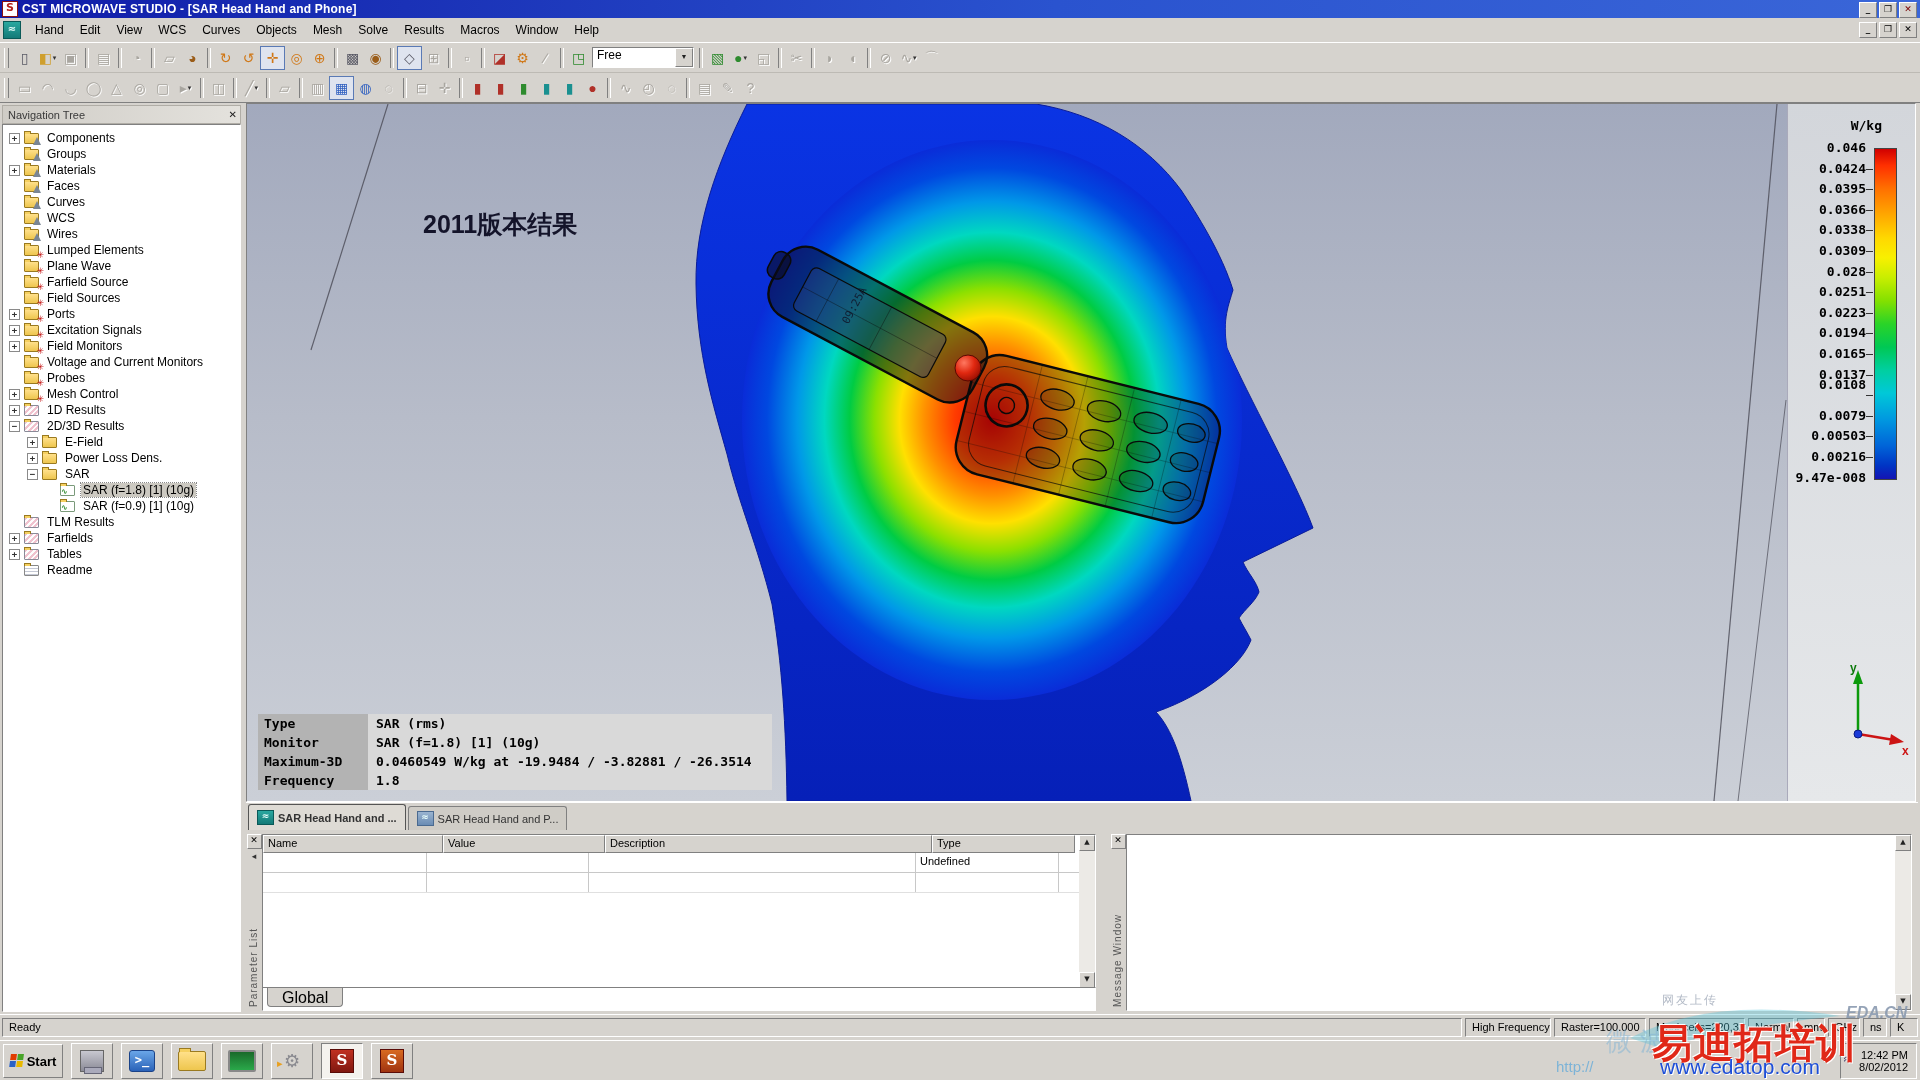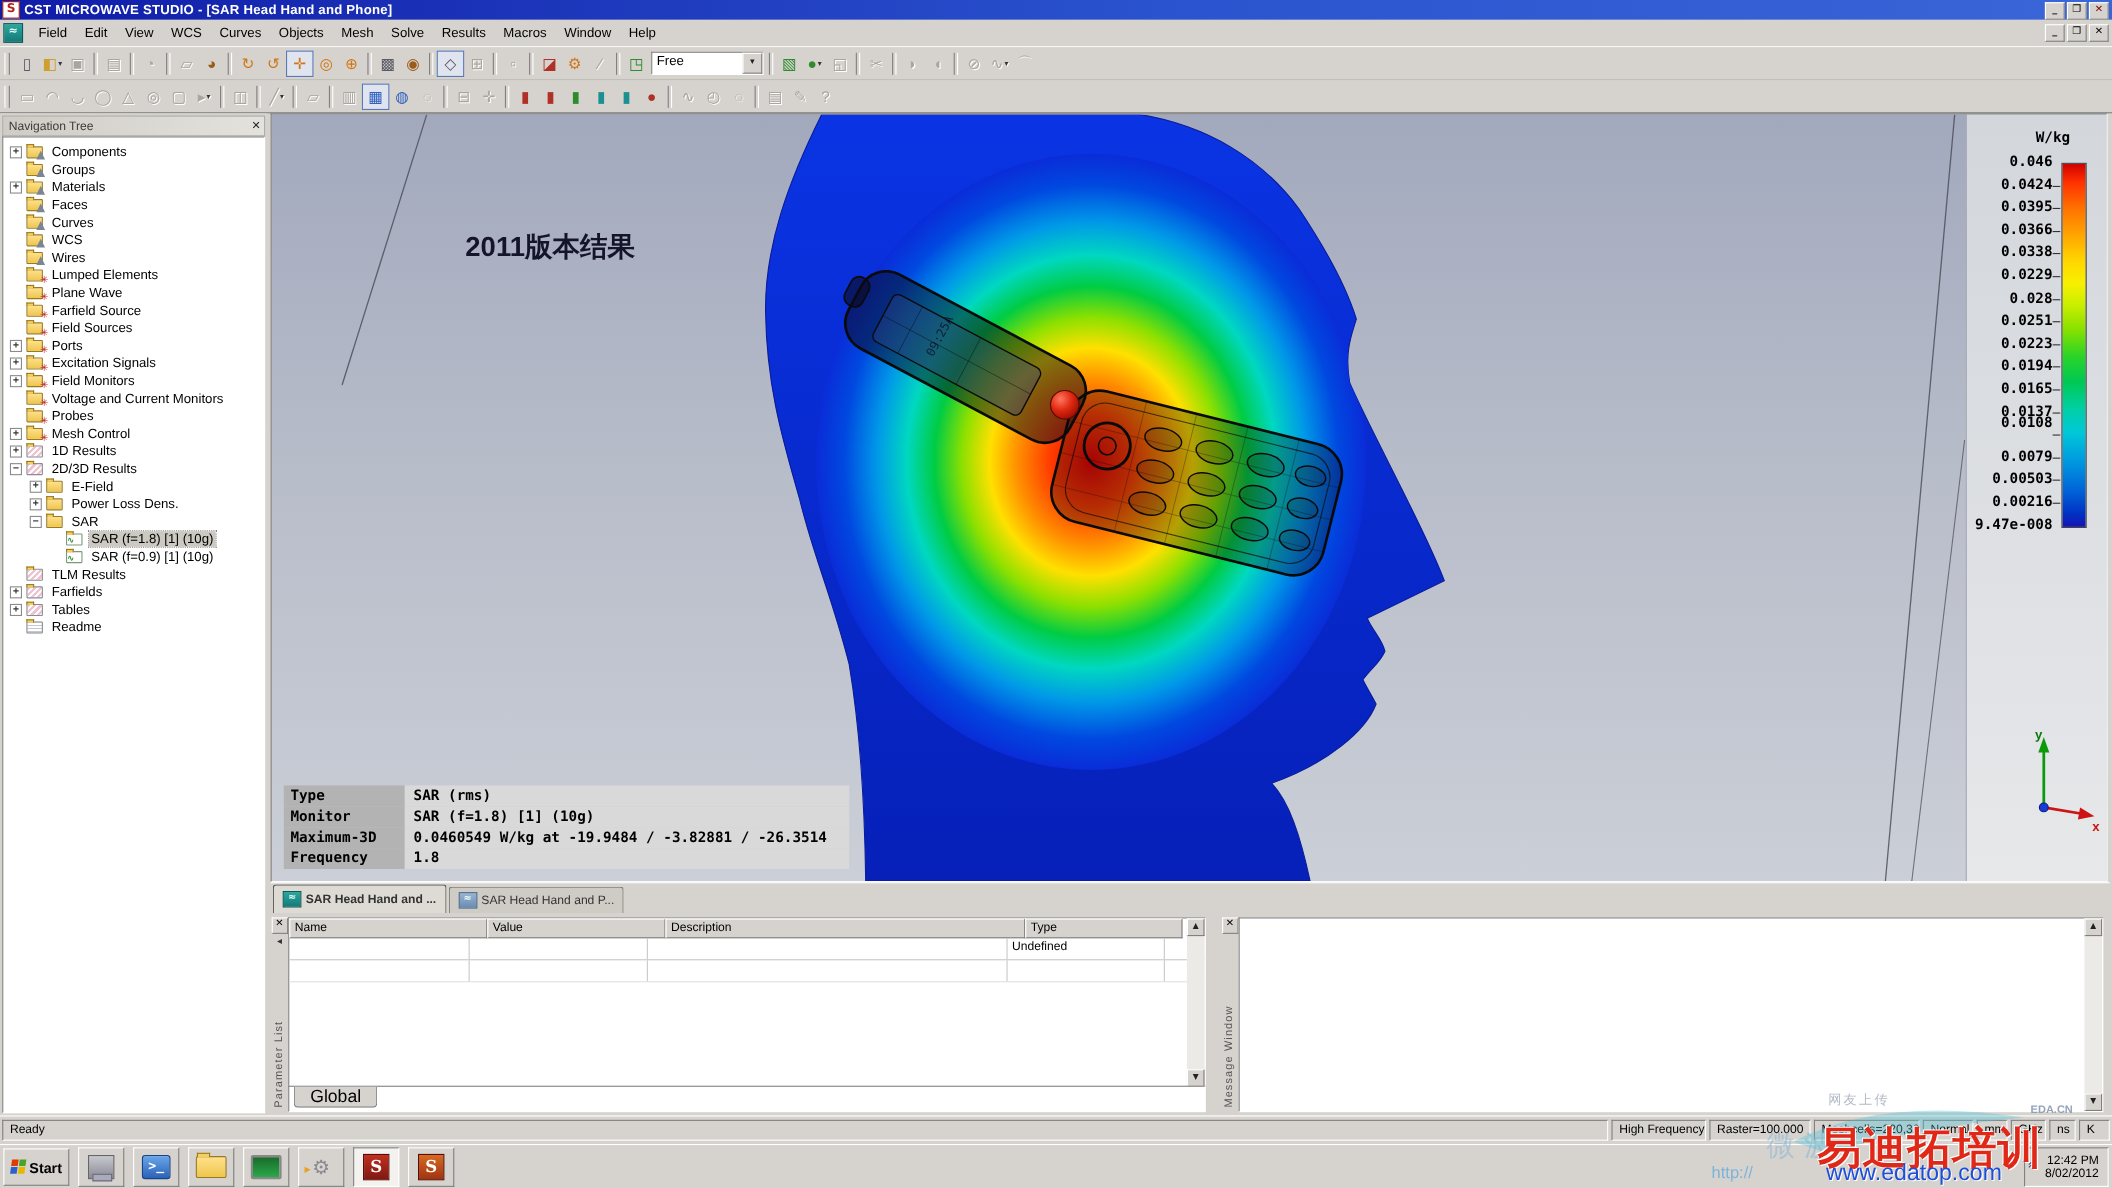--- a/index.html
+++ b/index.html
@@ -163,21 +163,21 @@
   .cst-ico{width:22px;height:22px;background:linear-gradient(#c03020,#801810);border:1px solid #5a0c08;
     color:#fff;font:bold 15px/20px "DejaVu Serif",serif;text-align:center;}
   #tray{margin-left:auto;margin-right:3px;height:32px;border:1px solid;border-color:#808080 #fff #fff #808080;
     padding:1px 8px 1px 18px;display:flex;flex-direction:column;justify-content:center;align-items:flex-end;
     font-size:11px;position:relative;}
   #tray .chev{position:absolute;left:3px;top:9px;transform:rotate(90deg);font-size:11px;color:#336;}
 
   
   .wm{position:absolute;pointer-events:none;}
   #wm-upload{left:1662px;top:992px;font-size:12px;color:#9aa4b4;opacity:.75;letter-spacing:2px;}
-  #wm-eda{left:1846px;top:1004px;font-size:10px;color:#8a9ab0;font-weight:bold;opacity:.9;}
+  #wm-eda{left:1846px;top:1004px;font-size:16px;color:#8a9ab0;font-weight:bold;opacity:.9;font-style:italic;}
   #wm-wb{left:1606px;top:1024px;font-size:26px;color:#7fb3d5;opacity:.5;letter-spacing:8px;}
   #wm-brand{left:1652px;top:1016px;font-size:40px;font-weight:bold;color:#e02818;letter-spacing:1px;
     text-shadow:1px 1px 0 #fff,-1px -1px 0 #fff;}
   #wm-http{left:1556px;top:1058px;font-size:15px;color:#74b0d8;opacity:.9;}
   #wm-url{left:1660px;top:1055px;font-size:21px;font-weight:normal;color:#1d4ed8;
     text-shadow:1px 1px 0 #fff;}
   #wm-swoosh{left:1620px;top:986px;}
 </style>
 </head>
 <body>
@@ -189,21 +189,21 @@
     <span class="ttext">CST MICROWAVE STUDIO - [SAR Head Hand and Phone]</span>
     <span class="winbtns">
       <span class="winbtn">_</span>
       <span class="winbtn">❐</span>
       <span class="winbtn close">✕</span>
     </span>
   </div>
 
   <div id="menubar">
     <span class="docico">≈</span>
-    <span class="menu-item">Field</span>
+    <span class="menu-item">Hand</span>
       <span class="menu-item">Edit</span>
       <span class="menu-item">View</span>
       <span class="menu-item">WCS</span>
       <span class="menu-item">Curves</span>
       <span class="menu-item">Objects</span>
       <span class="menu-item">Mesh</span>
       <span class="menu-item">Solve</span>
       <span class="menu-item">Results</span>
       <span class="menu-item">Macros</span>
       <span class="menu-item">Window</span>
@@ -651,21 +651,21 @@
       </svg>
     <div class="lg-tick" style="top: 37px;">0.046</div>
         <div class="lg-tick" style="top: 57.6px;">0.0424</div>
         <div class="lg-dash" style="top: 64.6px;"></div>
         <div class="lg-tick" style="top: 78.2px;">0.0395</div>
         <div class="lg-dash" style="top: 85.2px;"></div>
         <div class="lg-tick" style="top: 98.8px;">0.0366</div>
         <div class="lg-dash" style="top: 105.8px;"></div>
         <div class="lg-tick" style="top: 119.4px;">0.0338</div>
         <div class="lg-dash" style="top: 126.4px;"></div>
-        <div class="lg-tick" style="top: 140px;">0.0229</div>
+        <div class="lg-tick" style="top: 140px;">0.0309</div>
         <div class="lg-dash" style="top: 147px;"></div>
         <div class="lg-tick" style="top: 160.6px;">0.028</div>
         <div class="lg-dash" style="top: 167.6px;"></div>
         <div class="lg-tick" style="top: 181.2px;">0.0251</div>
         <div class="lg-dash" style="top: 188.2px;"></div>
         <div class="lg-tick" style="top: 201.8px;">0.0223</div>
         <div class="lg-dash" style="top: 208.8px;"></div>
         <div class="lg-tick" style="top: 222.4px;">0.0194</div>
         <div class="lg-dash" style="top: 229.4px;"></div>
         <div class="lg-tick" style="top: 243px;">0.0165</div>

